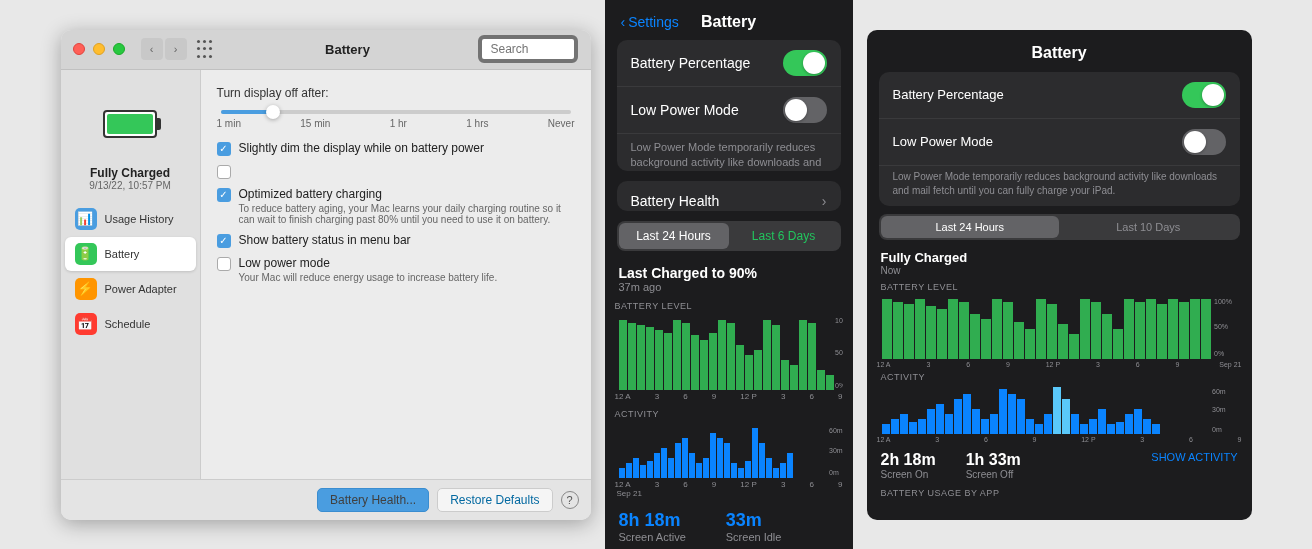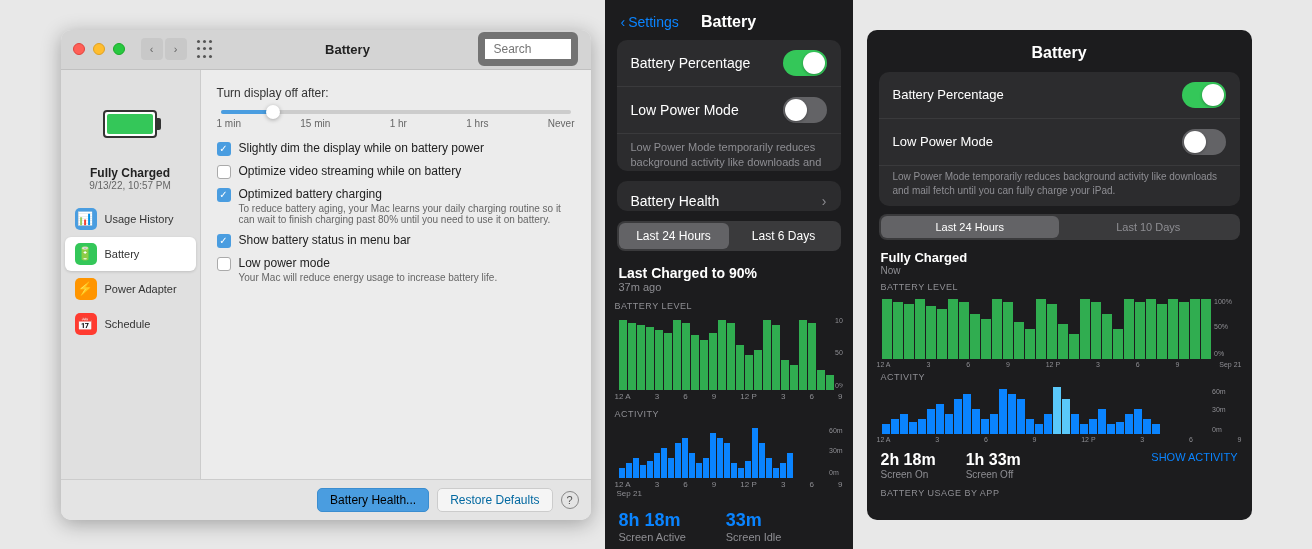--- a/index.html
+++ b/index.html
@@ -52,21 +52,21 @@
     }
     .apps-btn {
       width: 22px; height: 22px; display: grid; grid-template-columns: repeat(3,5px); gap: 1px;
       align-items: center; justify-content: center; cursor: pointer;
     }
     .apps-dot { width: 3px; height: 3px; background: #555; border-radius: 50%; }
     .mac-title {
       font-size: 13px; font-weight: 600; color: #222; margin: 0 auto;
     }
     .mac-search {
-      background: #fff; border: 7px solid #737373; border-radius: 6px;
+      background: #fff; border: 4px solid #737373; border-radius: 6px;
       padding: 3px 8px; font-size: 12px; color: #999; width: 100px;
     }
     .mac-content {
       display: flex; flex: 1; overflow: hidden;
     }
     .mac-sidebar {
       width: 140px; background: #e0e0e0; padding: 10px 0;
       border-right: 1px solid #ccc;
     }
     .sidebar-item {
@@ -133,21 +133,21 @@
     .checkbox-text { font-size: 12px; color: #222; }
     .checkbox-subtext { font-size: 10px; color: #666; margin-top: 2px; }
     .bottom-bar {
       display: flex; align-items: center; justify-content: flex-end;
       padding: 8px 12px; background: #e4e4e4; border-top: 1px solid #ccc; gap: 8px;
     }
     .mac-btn {
       padding: 4px 12px; border-radius: 5px; font-size: 12px; cursor: pointer; border: 1px solid #ccc;
       background: #f5f5f5; color: #0369a1;
     }
-    .mac-btn.primary { background: #4a9de0; color: #000000; border-color: #3a8dd0; }
+    .mac-btn.primary { background: #4a9de0; color: #404040; border-color: #3a8dd0; }
     .help-btn {
       width: 18px; height: 18px; border-radius: 50%; border: 1.5px solid #888;
       display: flex; align-items: center; justify-content: center; font-size: 11px; color: #555; cursor: pointer;
     }
 
     
     .iphone-screen {
       width: 248px;
       height: 549px;
       background: #1c1c1e;
@@ -197,21 +197,21 @@
     }
     .health-label { font-size: 14px; color: #fff; font-weight: 500; }
 
     .tab-bar {
       display: flex; background: #3a3a3c; border-radius: 8px; margin: 0 12px 8px; padding: 2px;
     }
     .tab-btn {
       flex: 1; text-align: center; padding: 6px 4px; font-size: 12px; border-radius: 6px; cursor: pointer;
     }
     .tab-btn.active { background: #636366; color: #fff; }
-    .tab-btn.inactive { color: #ffffff; }
+    .tab-btn.inactive { color: #22c55e; }
 
     .charged-info { padding: 6px 14px 4px; }
     .charged-title { font-size: 14px; font-weight: 600; color: #fff; }
     .charged-sub { font-size: 11px; color: #8e8e93; }
 
     .chart-section { padding: 4px 10px; }
     .chart-label-small { font-size: 9px; color: #8e8e93; letter-spacing: 0.5px; margin-bottom: 4px; }
     .chart-time-labels {
       display: flex; justify-content: space-between; font-size: 8px; color: #8e8e93; margin-top: 2px;
     }
@@ -352,21 +352,20 @@
       </div>
 
       <div class="checkbox-row">
         <div class="checkbox">
             <span class="checkbox-check">✓</span>
           </div>
         <span class="checkbox-text">Slightly dim the display while on battery power</span>
       </div>
       <div class="checkbox-row">
         <div class="checkbox unchecked"></div>
-        <span class="checkbox-text">Optimize video streaming while on battery</span>
       </div>
       <div class="checkbox-row">
         <div class="checkbox">
             <span class="checkbox-check">✓</span>
           </div>
         <div>
           <div class="checkbox-text">Optimized battery charging</div>
           <div class="checkbox-subtext">To reduce battery aging, your Mac learns your daily charging routine so it can wait to finish charging past 80% until you need to use it on battery.</div>
         </div>
       </div>

